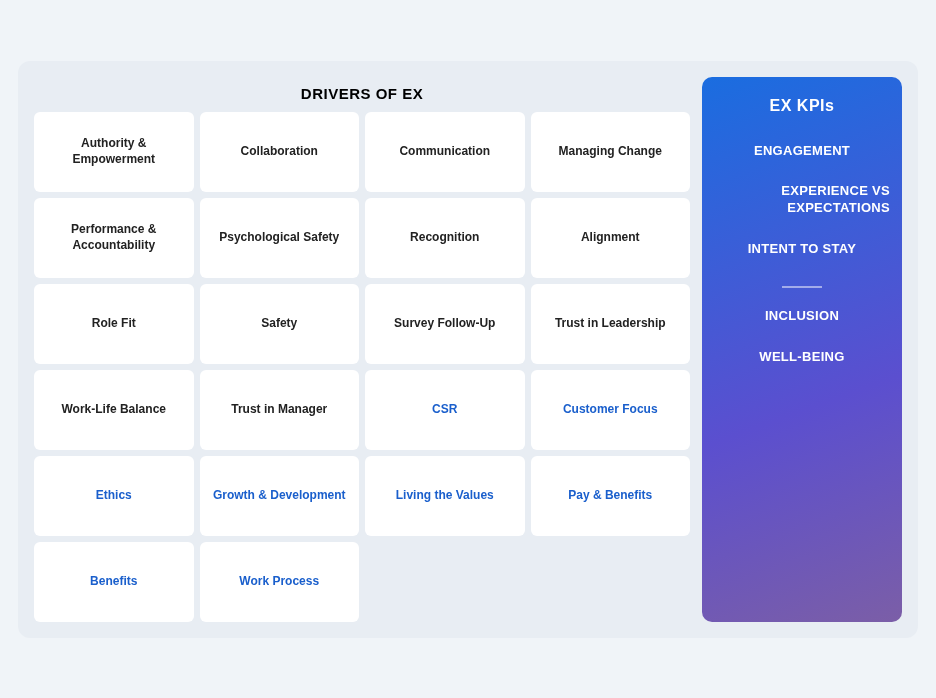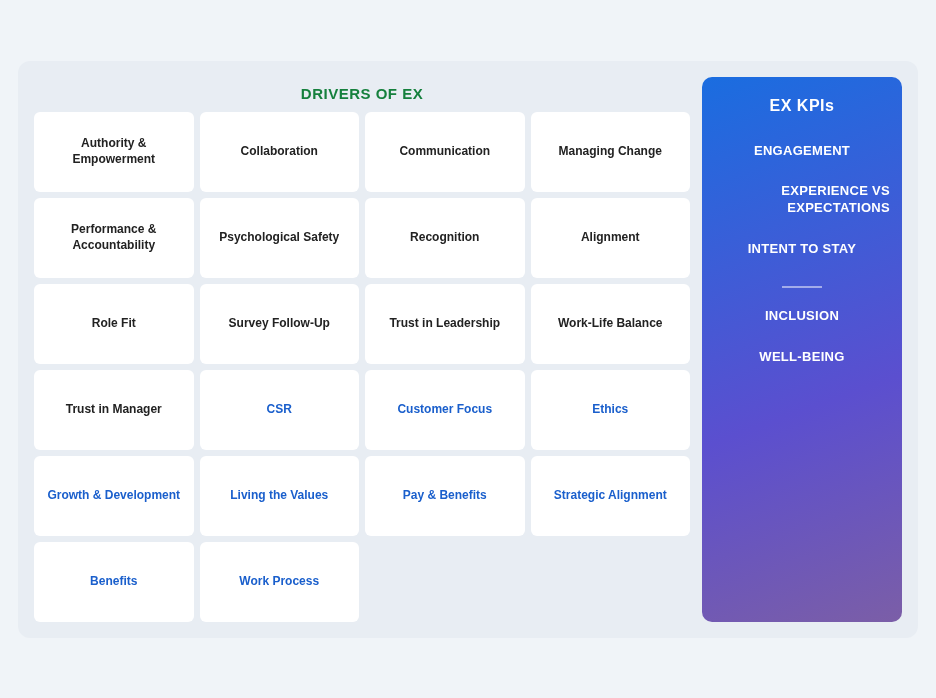--- a/index.html
+++ b/index.html
@@ -25,21 +25,21 @@
     .left-panel {
       flex: 1;
       display: flex;
       flex-direction: column;
       gap: 0;
     }
     .left-title {
       text-align: center;
       font-weight: 900;
       font-size: 15px;
-      color: #15803d;
+      color: #000000;
       padding: 8px 0 10px 0;
       letter-spacing: 0.5px;
     }
     .grid {
       display: grid;
       grid-template-columns: repeat(4, 1fr);
       gap: 6px;
     }
     .cell {
       background: #fff;
@@ -101,31 +101,31 @@
     <div class="grid">
     <div class="cell">Authority &amp; Empowerment</div>
         <div class="cell">Collaboration</div>
         <div class="cell">Communication</div>
         <div class="cell">Managing Change</div>
         <div class="cell">Performance &amp; Accountability</div>
         <div class="cell">Psychological Safety</div>
         <div class="cell">Recognition</div>
         <div class="cell">Alignment</div>
         <div class="cell">Role Fit</div>
+        <div class="cell">Safety</div>
         <div class="cell">Survey Follow-Up</div>
         <div class="cell">Trust in Leadership</div>
         <div class="cell">Work-Life Balance</div>
         <div class="cell">Trust in Manager</div>
         <div class="cell blue">CSR</div>
         <div class="cell blue">Customer Focus</div>
         <div class="cell blue">Ethics</div>
         <div class="cell blue">Growth &amp; Development</div>
         <div class="cell blue">Living the Values</div>
         <div class="cell blue">Pay &amp; Benefits</div>
-        <div class="cell blue">Strategic Alignment</div>
         <div class="cell blue">Benefits</div>
         <div class="cell blue">Work Process</div>
       </div>
   </div>
   <div class="right-panel">
     <div class="right-title">EX KPIs</div>
   <div class="kpi-item">ENGAGEMENT</div>
       <div class="kpi-item">EXPERIENCE VS EXPECTATIONS</div>
       <div class="kpi-item">INTENT TO STAY</div>
       <div class="kpi-divider"></div>

